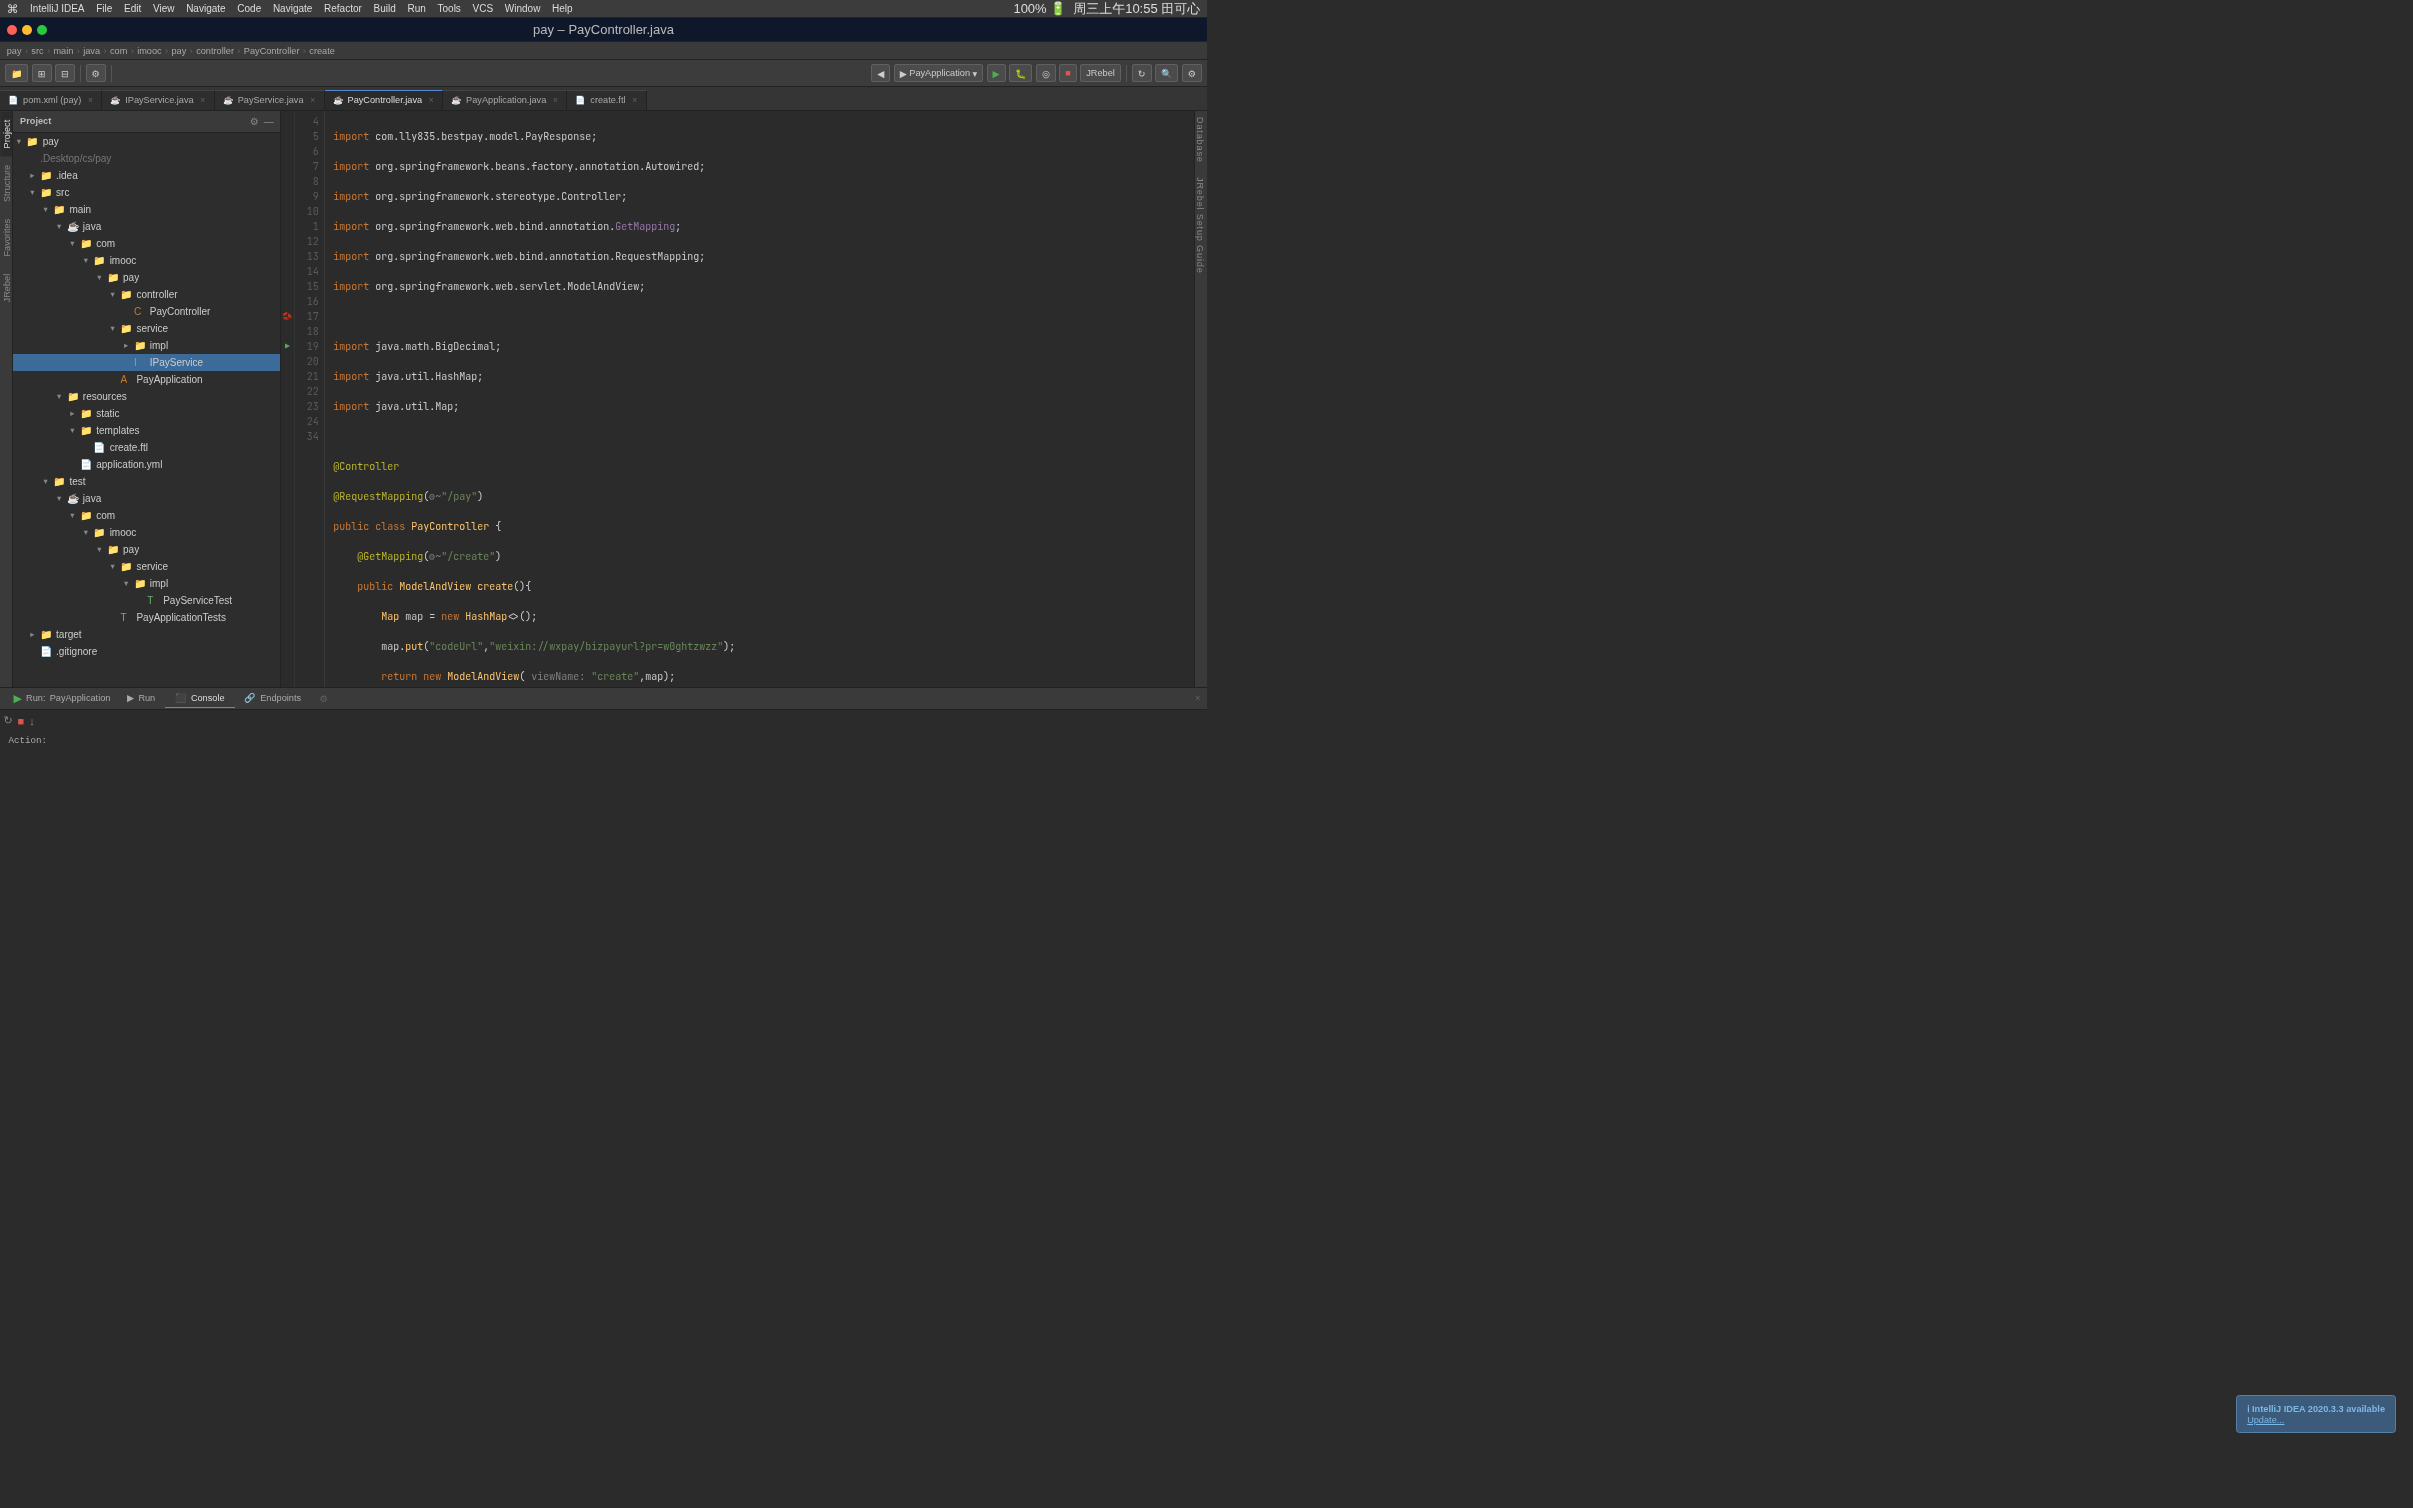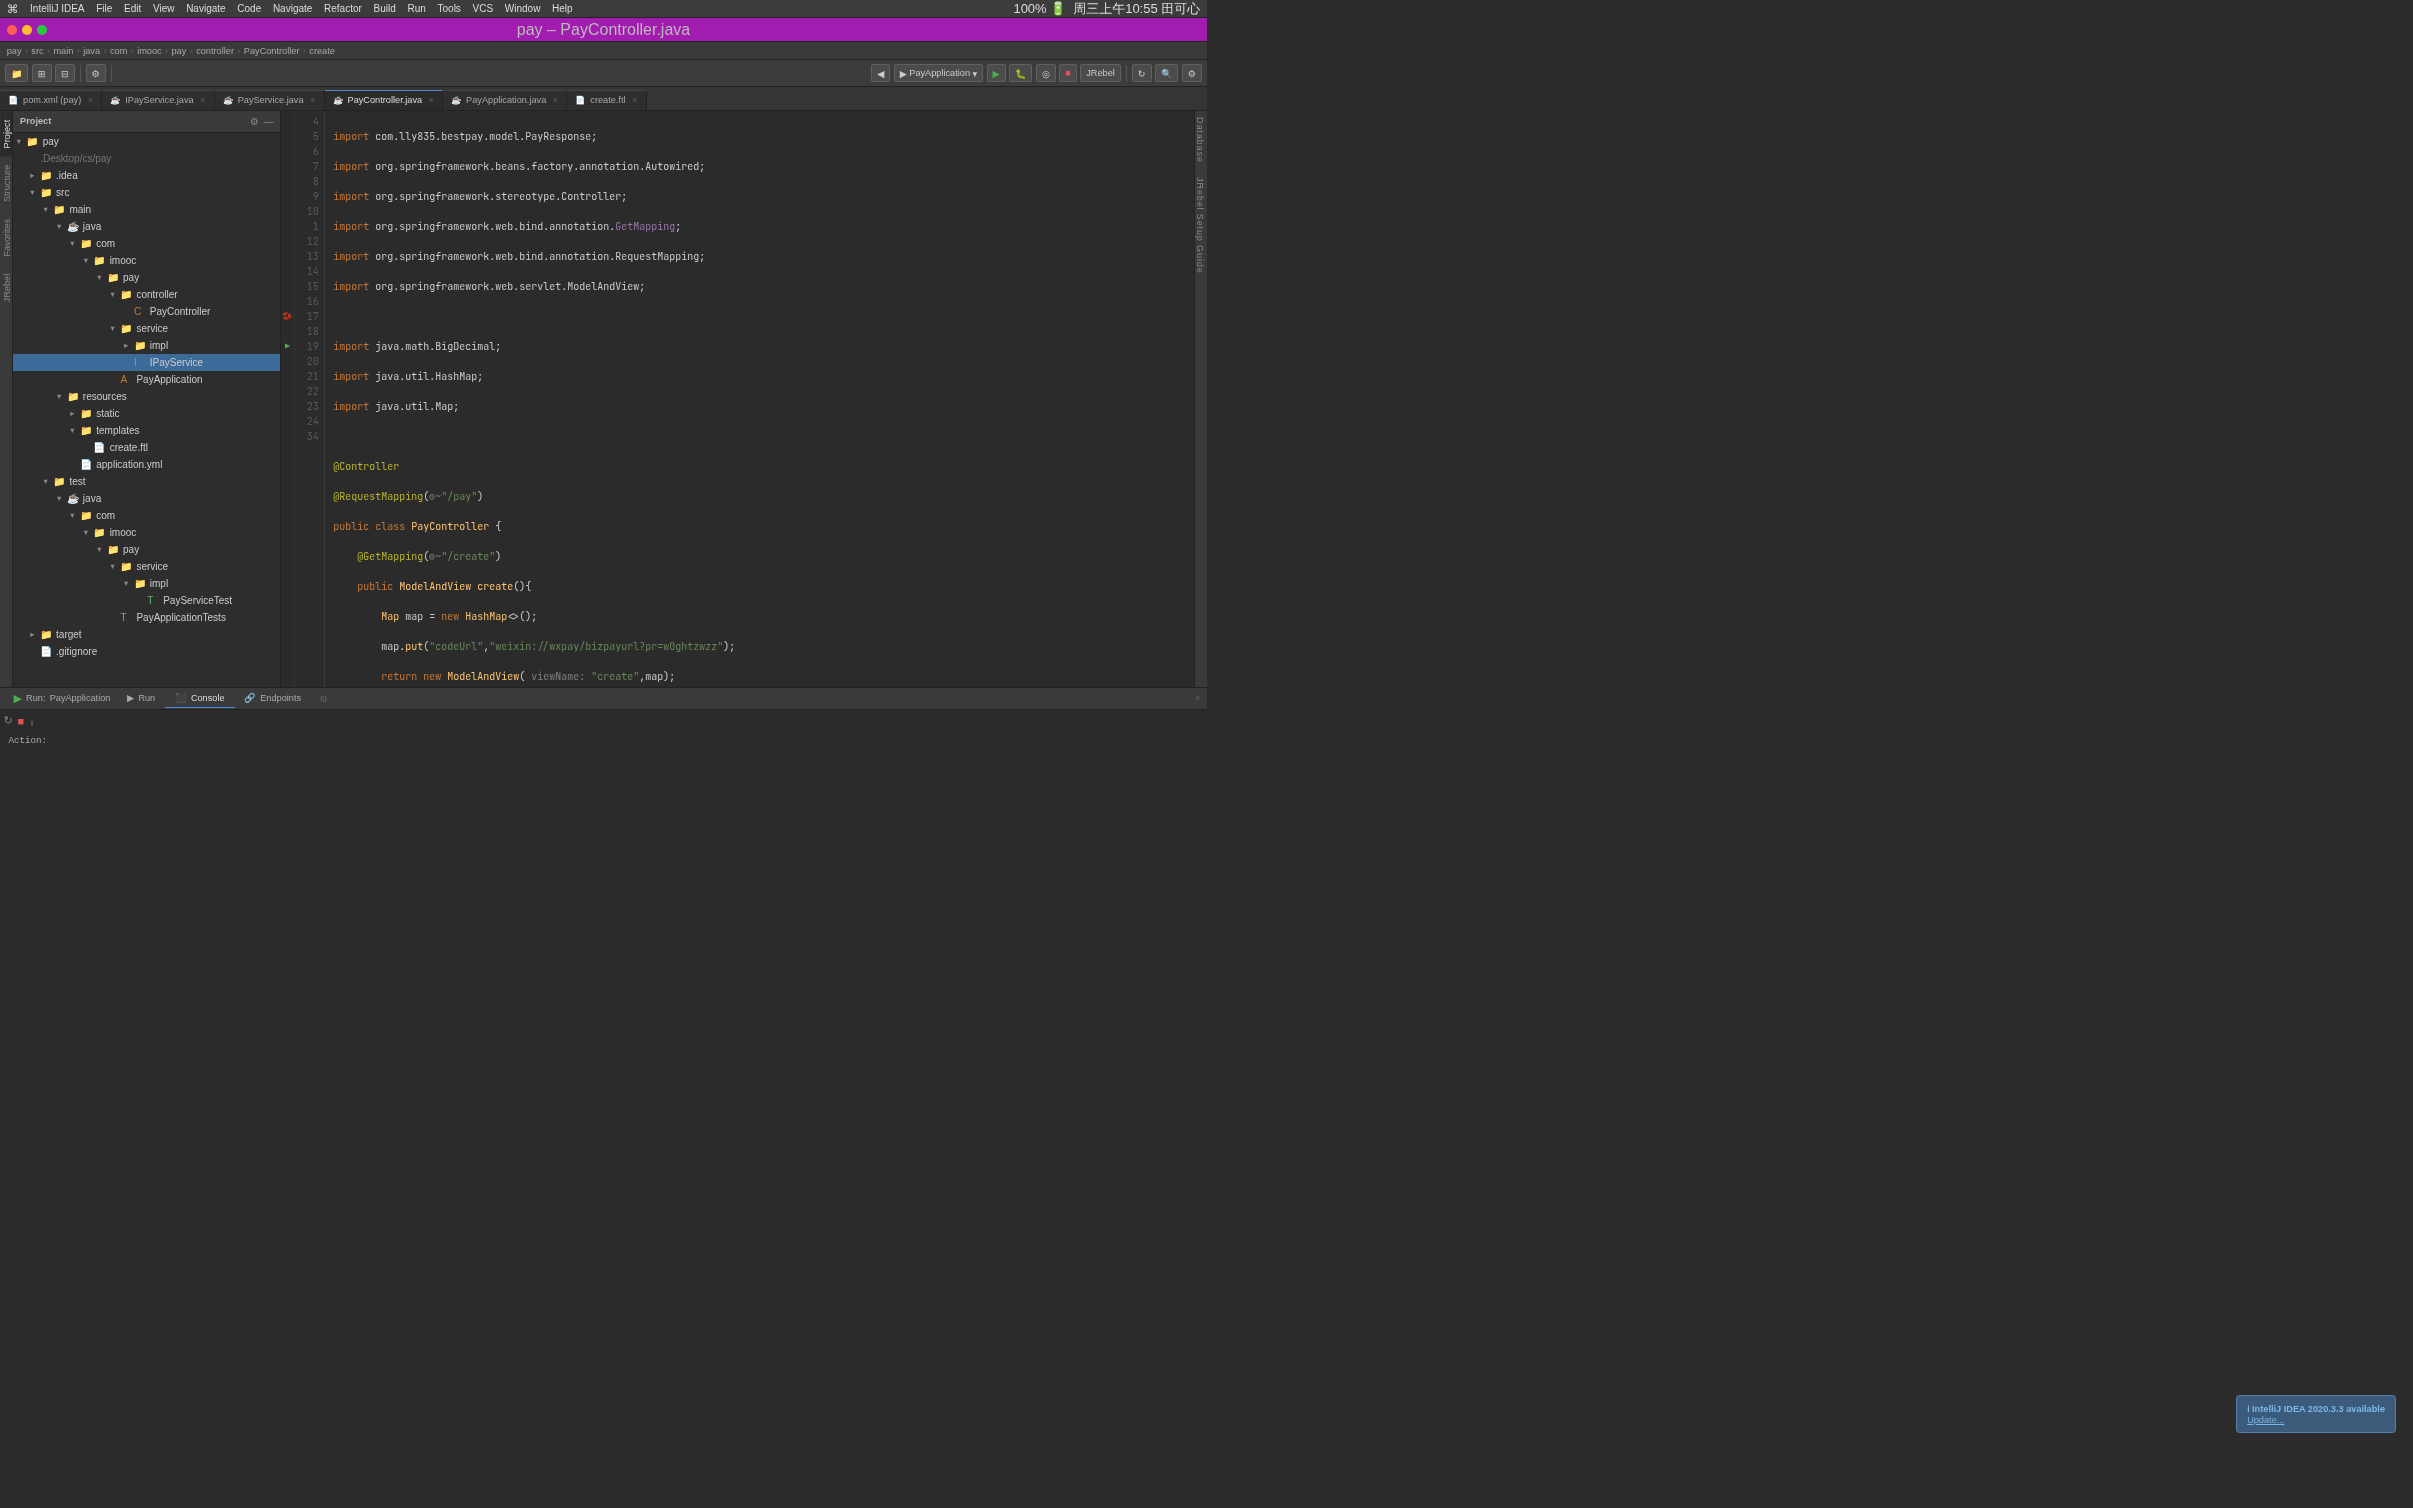--- a/index.html
+++ b/index.html
@@ -31,25 +31,25 @@
       margin-left: auto;
       display: flex;
       align-items: center;
       gap: 6.7px;
       font-size: 13px;
     }
 
     
     #titlebar {
       height: 23.5px;
-      background: #a21caf;
+      background: #0f172a;
       display: flex;
       align-items: center;
       justify-content: center;
-      font-size: 16px;
+      font-size: 13px;
       color: #bbb;
       border-bottom: 0.8px solid #222;
       position: relative;
     }
     .traffic-lights {
       position: absolute;
       left: 6.7px;
       display: flex;
       gap: 5px;
     }

